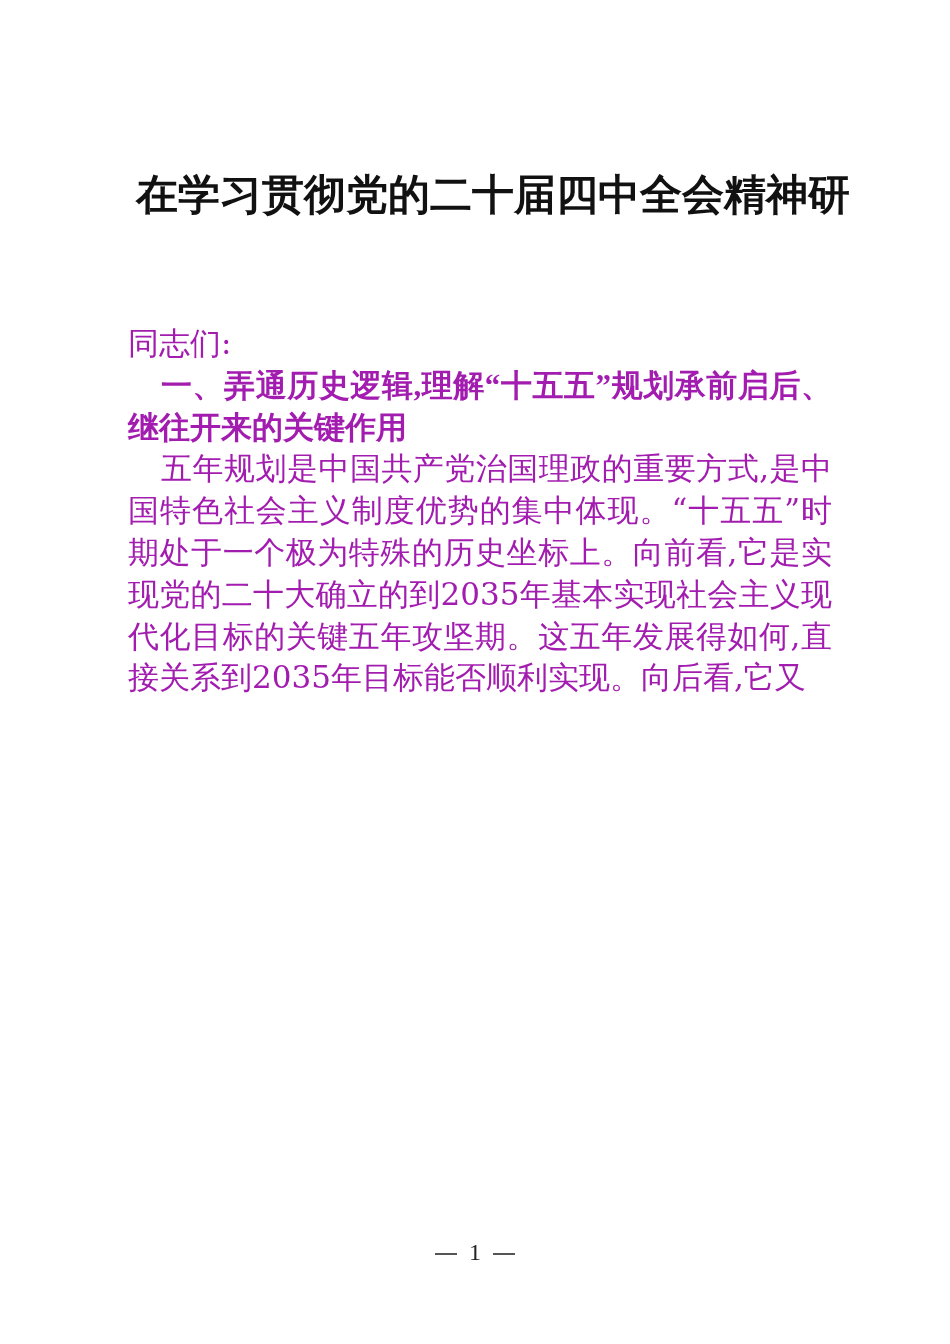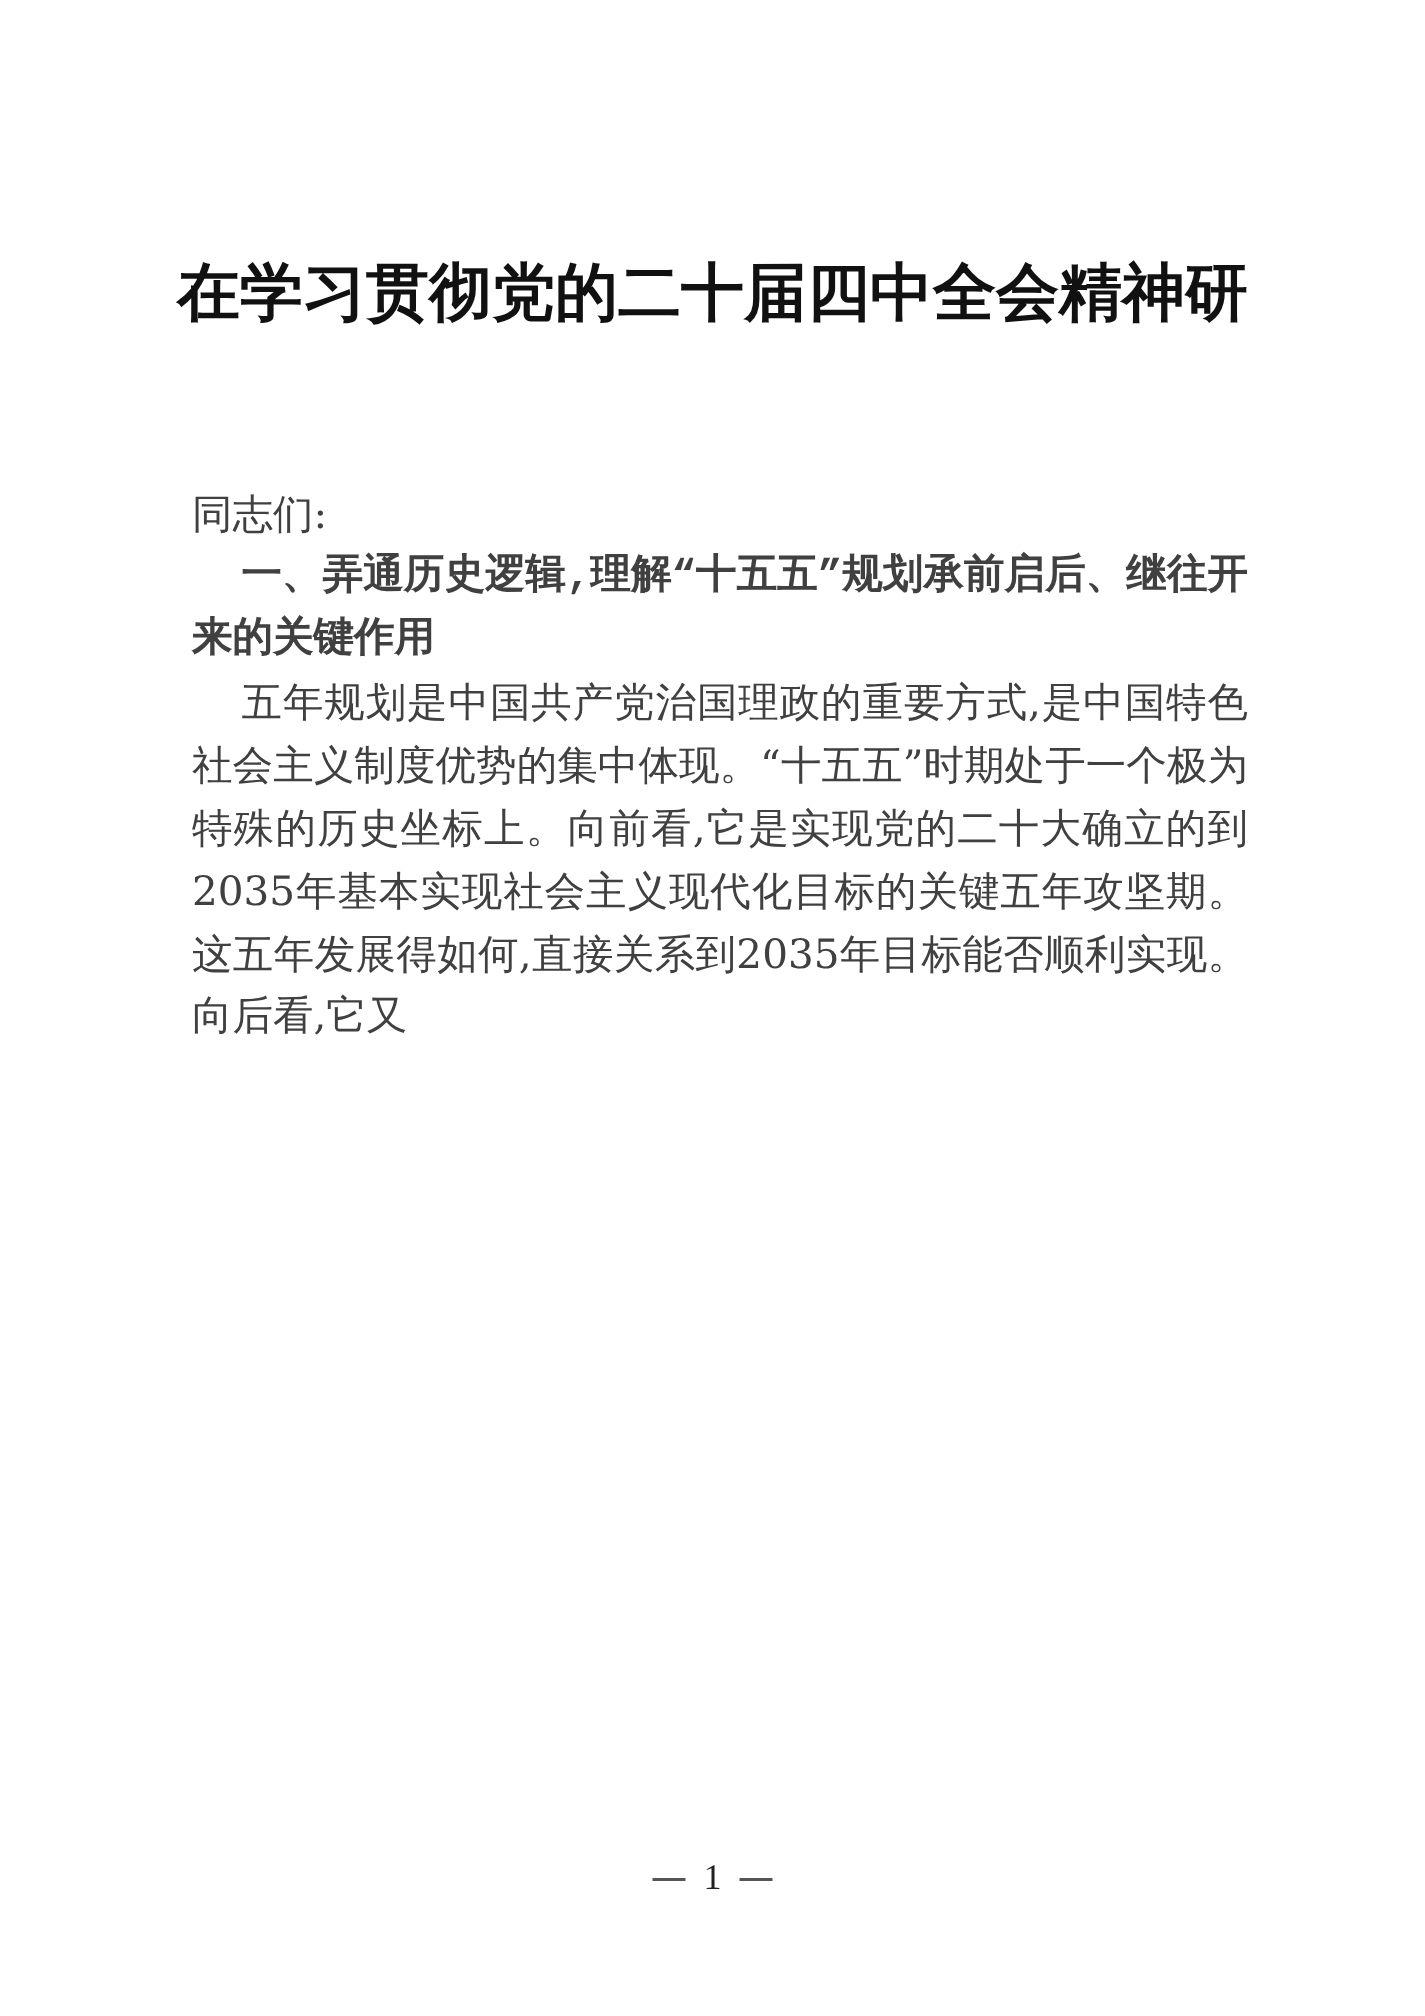--- a/index.html
+++ b/index.html
@@ -1,35 +1,35 @@
 <!DOCTYPE html>
 <html><head>
 <meta charset="utf-8">
 <style>
   html, body { margin: 0; padding: 0; background: #ffffff; }
   body { width: 950px; height: 1344px; position: relative; overflow: hidden; }
   .page { position: absolute; left: 0; top: 0; width: 950px; height: 1344px; background: #fff; }
   .title {
     position: absolute; left: 100px; top: 170px; width: 750px;
-    text-align: center;
+    text-align: right;
     font-family: "DejaVu Sans", "Liberation Sans", sans-serif;
     font-weight: bold; font-size: 42px; line-height: 50px; color: #111;
     letter-spacing: 0px;
   }
   .body {
     position: absolute; left: 128px; top: 323px; width: 704px;
     font-family: "DejaVu Serif", "Liberation Serif", serif;
-    font-size: 27px; line-height: 41.8px; color: #404040;
+    font-size: 31px; line-height: 41.8px; color: #a21caf;
     text-align: justify; text-justify: inter-character;
   }
   .body p { margin: 0; text-indent: 0; }
   .body p.indent { text-indent: 33px; }
   .body p.heading {
     text-indent: 33px;
-    font-family: Liberation Mono, monospace;
+    font-family: Liberation Serif, serif;
     font-weight: bold;
   }
   .footer {
     position: absolute; left: 0; top: 1239px; width: 950px; text-align: center;
     font-family: "Liberation Serif", "DejaVu Serif", serif; font-size: 24px; color: #222;
   }
   .footer .dash { display: inline-block; width: 22px; height: 2px; background: #555; vertical-align: middle; margin: 0 12px; }
 </style>
 </head>
 <body>

